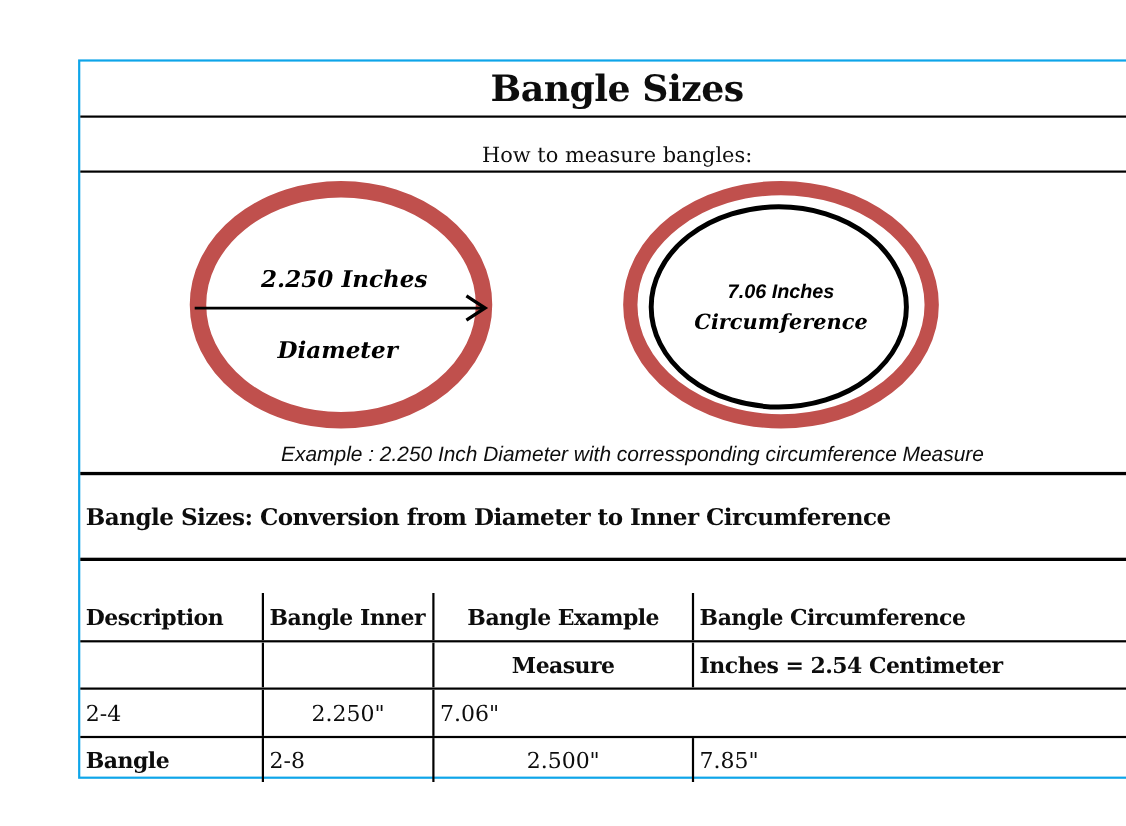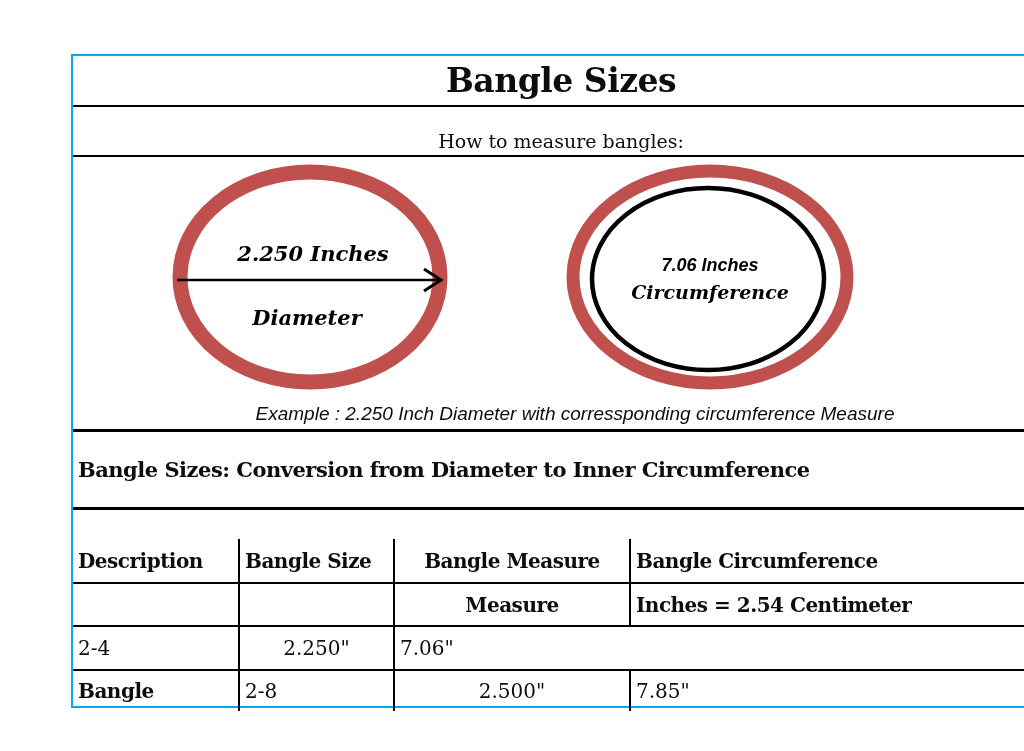--- a/index.html
+++ b/index.html
@@ -101,22 +101,22 @@
         <text x="637" y="142" text-anchor="middle" font-size="19" class="svg-text-serif-bold">Circumference</text>
       </g>
     </svg>
     <div class="caption-line">Example : 2.250 Inch Diameter with corressponding circumference Measure</div>
   </div>
 
   <div class="row section-row">Bangle Sizes: Conversion from Diameter to Inner Circumference</div>
 
   <div class="row t-row thead-row">
     <div class="cell bold">Description</div>
-    <div class="cell bold">Bangle Size</div>
-    <div class="cell bold center">Bangle Measure</div>
+    <div class="cell bold">Bangle Inner</div>
+    <div class="cell bold center">Bangle Example</div>
     <div class="cell bold">Bangle Circumference</div>
   </div>
 
   <div class="row t-row subhead-row">
     <div class="cell"></div>
     <div class="cell"></div>
     <div class="cell bold center">Measure</div>
     <div class="cell bold">Inches = 2.54 Centimeter</div>
   </div>
 

